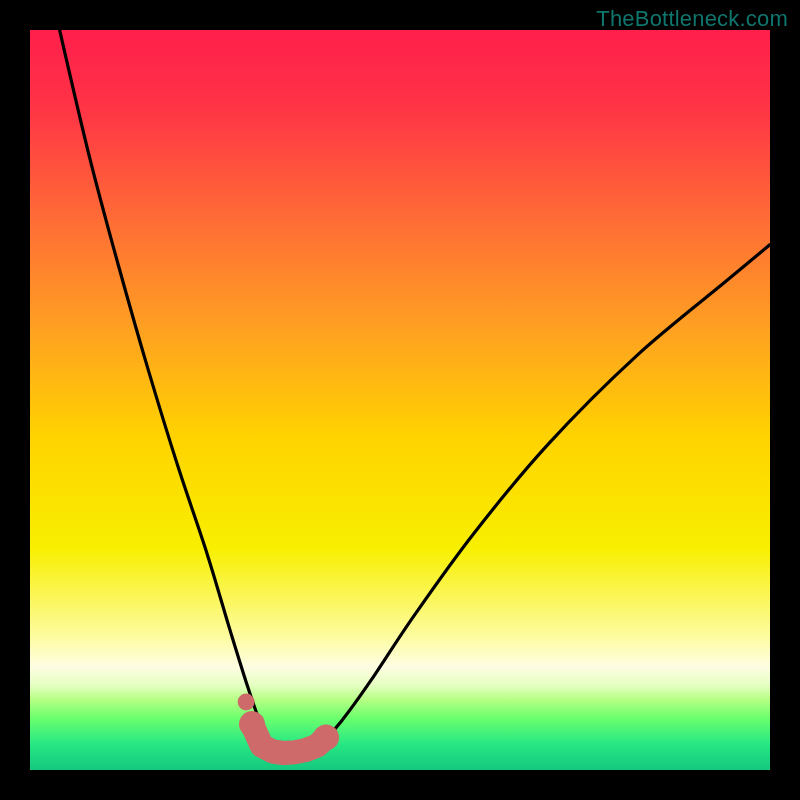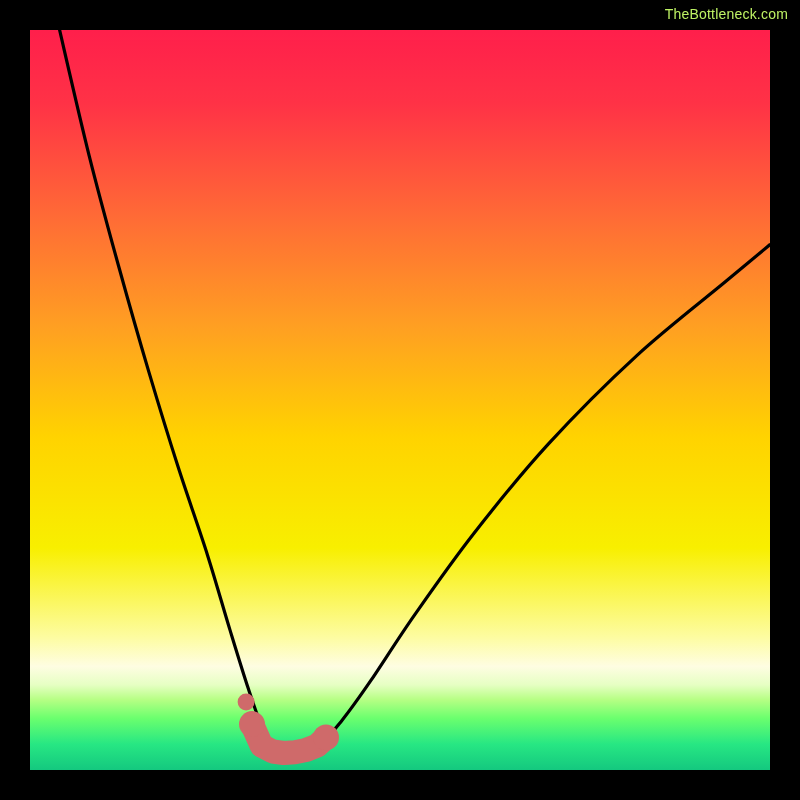--- a/index.html
+++ b/index.html
@@ -28,22 +28,22 @@
     overflow: hidden;
   }
   .gradient {
     position: absolute;
     inset: 0;
   }
   .watermark {
     position: absolute;
     top: 6px;
     right: 12px;
-    color: #bef264;
-    font-size: 14px;
+    color: #0f766e;
+    font-size: 22px;
     letter-spacing: 0.2px;
     font-weight: 500;
   }
   svg.curve {
     position: absolute;
     inset: 0;
   }
 </style>
 </head>
 <body>

